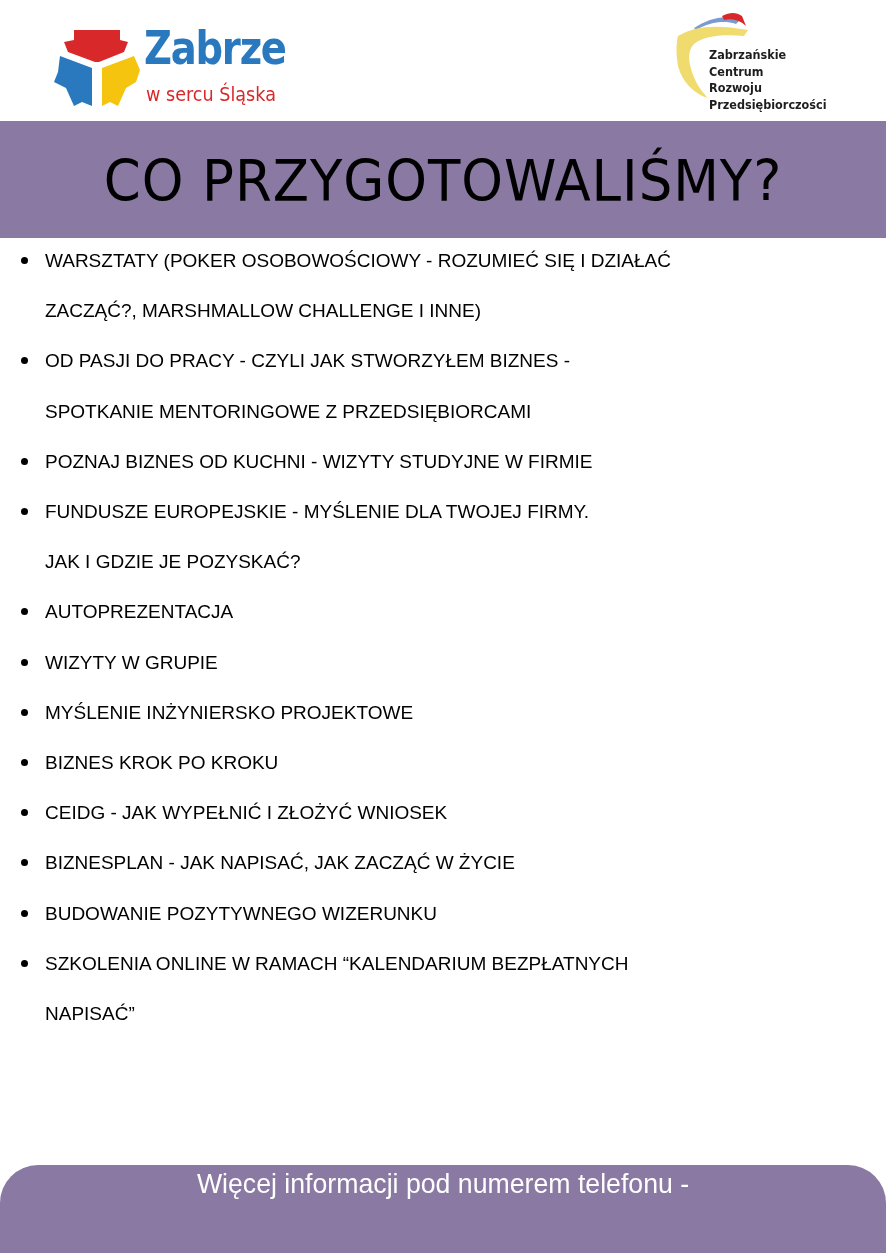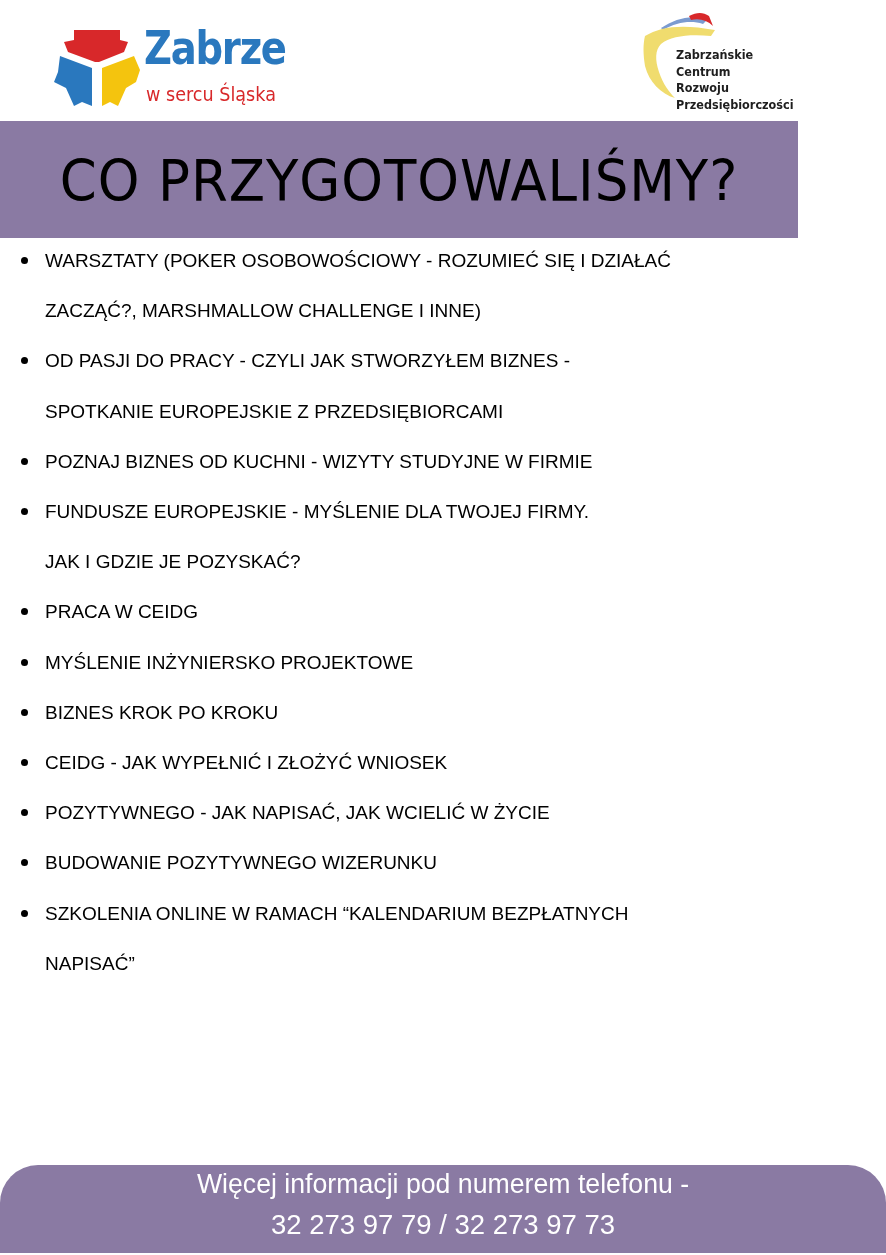--- a/index.html
+++ b/index.html
@@ -45,42 +45,42 @@
       left: 94px; top: 56px;
       font-family: "DejaVu Sans", sans-serif;
       font-size: 20px;
       color: #d8282a;
       transform: scaleX(0.88);
       transform-origin: left top;
       white-space: nowrap;
     }
     .logo-zcrp {
       position: absolute;
-      left: 641px; top: 10px;
+      left: 674px; top: 10px;
       width: 170px; height: 106px;
     }
     .logo-zcrp svg {
       position: absolute; left: 0; top: 0;
     }
     .logo-zcrp .zcrp-text {
       position: absolute;
       left: 35px; top: 37px;
       font-family: "DejaVu Sans", sans-serif;
       font-weight: bold;
       font-size: 12.5px;
       line-height: 16.5px;
       color: #1e1e1e;
       transform: scaleX(0.9);
       transform-origin: left top;
       white-space: nowrap;
     }
     .title-band {
       position: absolute;
       left: 0; top: 121px;
-      width: 798px; height: 117px;
+      width: 886px; height: 117px;
       background: #8a7aa3;
       text-decoration: underline;
     }
     .title-band h1 {
       margin: 0;
       position: absolute;
       left: 0; right: 0; top: 27px;
       text-align: center;
       font-family: "DejaVu Sans", sans-serif;
       font-weight: normal;
@@ -178,58 +178,61 @@
 
 <ul class="items">
   <li class="item">
     <span class="bullet"></span>
     <span class="line">WARSZTATY (POKER OSOBOWOŚCIOWY - ROZUMIEĆ SIĘ I DZIAŁAĆ</span>
     <span class="line">ZACZĄĆ?, MARSHMALLOW CHALLENGE I INNE)</span>
   </li>
   <li class="item">
     <span class="bullet"></span>
     <span class="line">OD PASJI DO PRACY - CZYLI JAK STWORZYŁEM BIZNES -</span>
-    <span class="line">SPOTKANIE EUROPEJSKIE Z PRZEDSIĘBIORCAMI</span>
+    <span class="line">SPOTKANIE MENTORINGOWE Z PRZEDSIĘBIORCAMI</span>
   </li>
   <li class="item">
     <span class="bullet"></span>
     <span class="line">POZNAJ BIZNES OD KUCHNI - WIZYTY STUDYJNE W FIRMIE</span>
   </li>
   <li class="item">
     <span class="bullet"></span>
     <span class="line">FUNDUSZE EUROPEJSKIE  - MYŚLENIE DLA TWOJEJ FIRMY.</span>
     <span class="line">JAK I GDZIE JE POZYSKAĆ?</span>
   </li>
   <li class="item">
     <span class="bullet"></span>
-    <span class="line">PRACA W CEIDG</span>
+    <span class="line">AUTOPREZENTACJA</span>
+  </li>
+  <li class="item">
+    <span class="bullet"></span>
+    <span class="line">WIZYTY W GRUPIE</span>
   </li>
   <li class="item">
     <span class="bullet"></span>
     <span class="line">MYŚLENIE INŻYNIERSKO PROJEKTOWE</span>
   </li>
   <li class="item">
     <span class="bullet"></span>
     <span class="line">BIZNES KROK PO KROKU</span>
   </li>
   <li class="item">
     <span class="bullet"></span>
     <span class="line">CEIDG - JAK WYPEŁNIĆ I ZŁOŻYĆ WNIOSEK</span>
   </li>
   <li class="item">
     <span class="bullet"></span>
-    <span class="line">POZYTYWNEGO - JAK NAPISAĆ, JAK WCIELIĆ W ŻYCIE</span>
+    <span class="line">BIZNESPLAN - JAK NAPISAĆ, JAK ZACZĄĆ W ŻYCIE</span>
   </li>
   <li class="item">
     <span class="bullet"></span>
     <span class="line">BUDOWANIE POZYTYWNEGO WIZERUNKU</span>
   </li>
   <li class="item">
     <span class="bullet"></span>
     <span class="line">SZKOLENIA ONLINE W RAMACH “KALENDARIUM BEZPŁATNYCH</span>
     <span class="line">NAPISAĆ”</span>
   </li>
 </ul>
 
 <div class="footer">
   <div class="line1">Więcej informacji pod numerem telefonu -</div>
-  <div class="line2">32 273 97 79 / 32 273 97 73</div>
 </div>
 
 </body></html>

